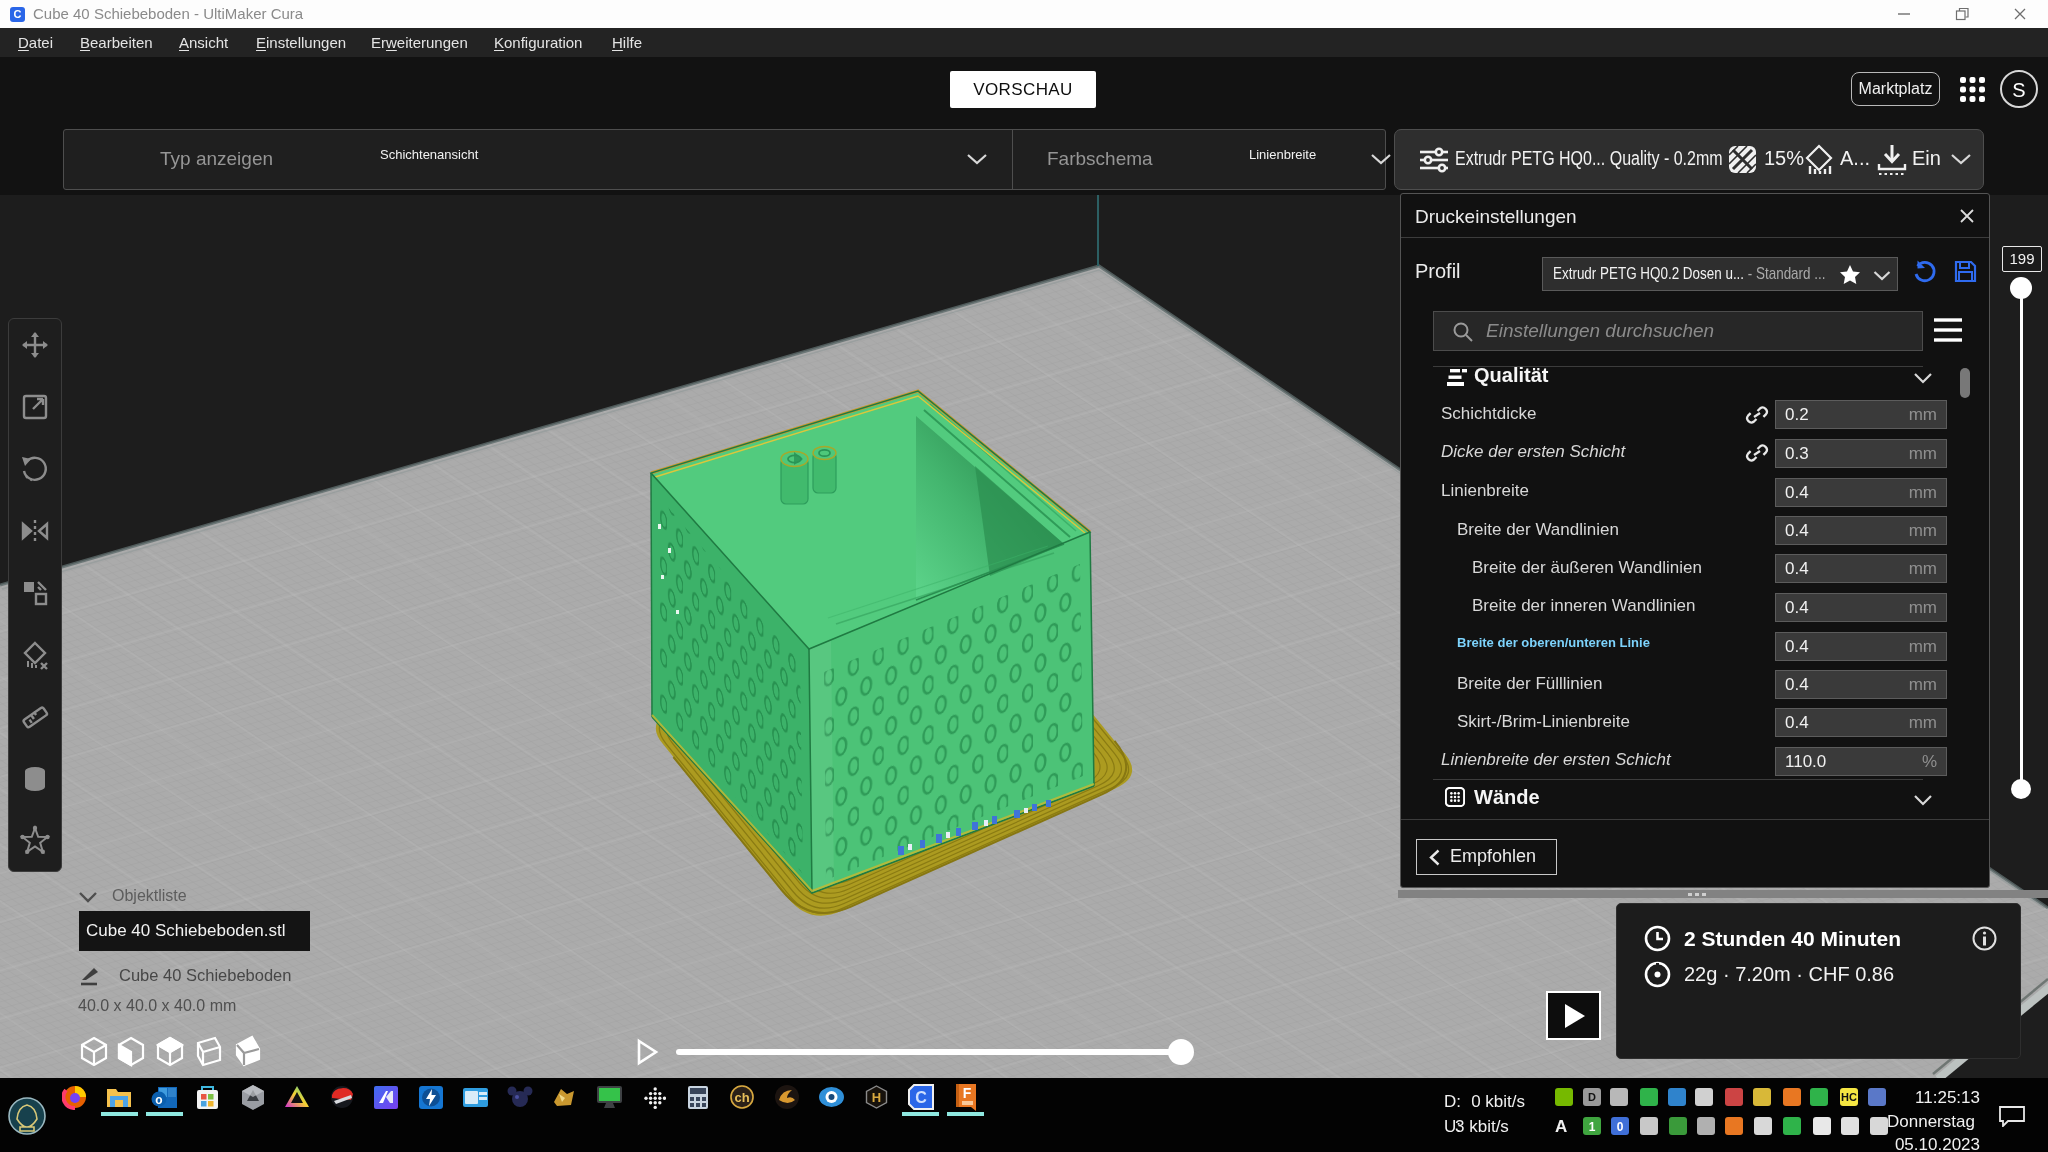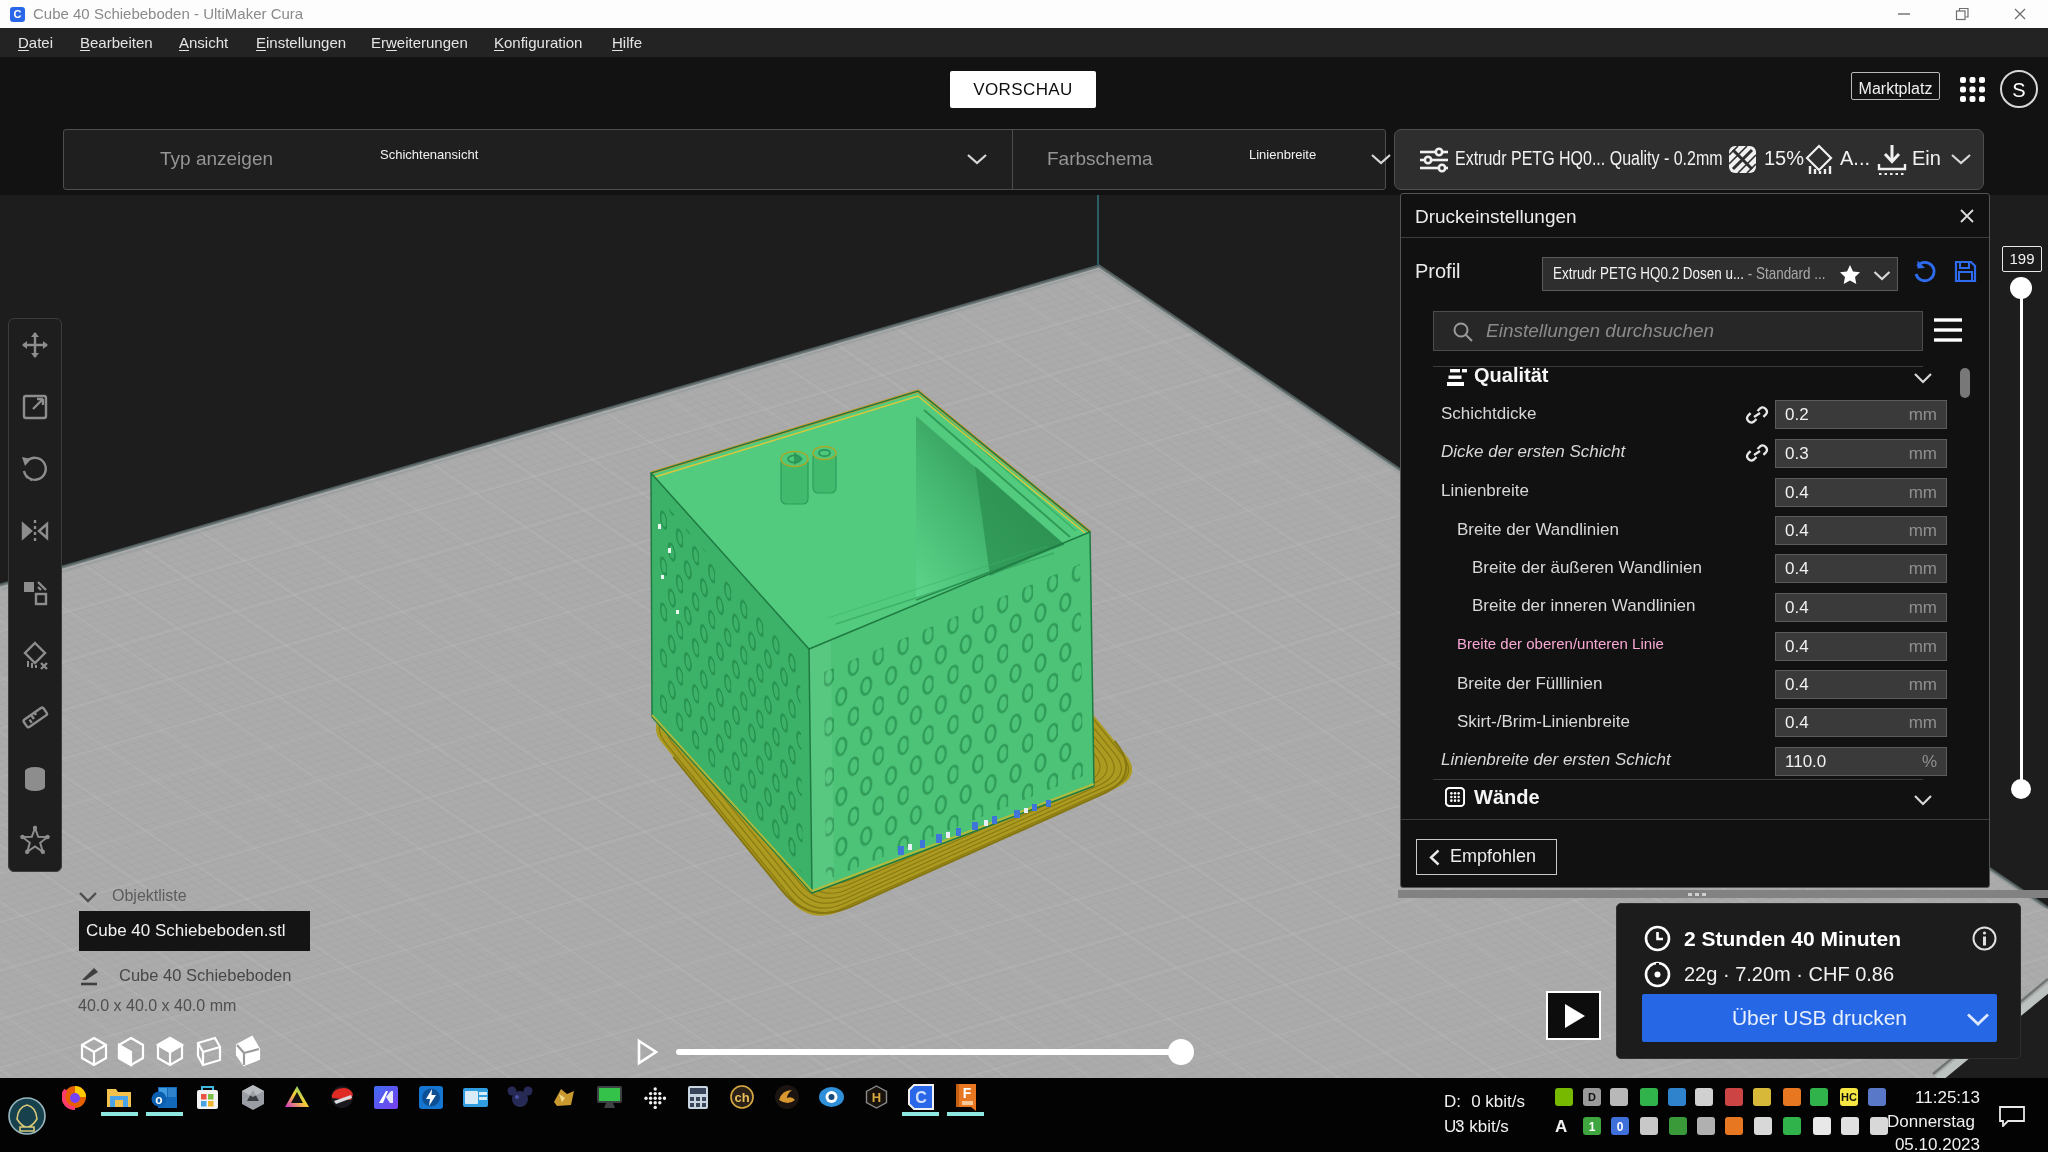--- a/index.html
+++ b/index.html
@@ -13,21 +13,21 @@
 .winbtn{position:absolute;top:0;width:16px;height:16px;color:#6e6e6e;}
 
 #menubar{position:absolute;left:0;top:28px;width:2048px;height:29px;background:#232323;}
 #menubar span{position:absolute;top:6px;font-size:15px;color:#e4e4e4;}
 #menubar u{text-decoration:underline;text-underline-offset:2px;}
 
 #header{position:absolute;left:0;top:57px;width:2048px;height:64px;background:#121212;}
 #stage{position:absolute;left:0;top:121px;width:2048px;height:74px;background:#121212;}
 .tab{position:absolute;top:15px;font-size:16.5px;color:#d8d8d8;letter-spacing:0;transform:scaleX(.92);transform-origin:left;}
 #tab-active{position:absolute;left:950px;top:71px;width:146px;height:37px;background:#ffffff;border-radius:2px;color:#0e0e0e;font-size:17px;letter-spacing:.4px;text-align:center;line-height:37px;}
-#marktplatz{position:absolute;left:1851px;top:72px;width:89px;height:28px;border:1px solid #b9b9b9;border-radius:2px;color:#f0f0f0;font-size:16px;text-align:center;line-height:32px;}
+#marktplatz{position:absolute;left:1851px;top:72px;width:89px;height:34px;border:1px solid #b9b9b9;border-radius:8px;color:#f0f0f0;font-size:16px;text-align:center;line-height:32px;}
 .selbox{position:absolute;top:129px;height:61px;background:#1f1f1f;border:1px solid #4e4e4e;border-radius:3px;}
 .selbox .lab{position:absolute;top:18px;font-size:19px;color:#959595;}
 .selbox .val{position:absolute;top:17px;font-size:13px;color:#f2f2f2;}
 #printerbar{position:absolute;left:1394px;top:129px;width:590px;height:61px;background:#2e2e2e;border:1px solid #4e4e4e;border-radius:7px;color:#f0f0f0;}
 .chev{stroke:#d8d8d8;stroke-width:2.2;fill:none;}
 </style>
 </head>
 <body>
 <div id="app">
 
@@ -336,21 +336,21 @@
 <div class="abs" style="left:71px;top:364px;font-size:17px;color:#d8d8d8;">Breite der äußeren Wandlinien</div>
 <div class="abs" style="left:374px;top:360px;width:172px;height:29px;background:#3a3a3a;border:1px solid #5c5c5c;">
           <span class="abs" style="left:9px;top:4px;font-size:17px;color:#f0f0f0">0.4</span>
           <span class="abs" style="right:9px;top:4px;font-size:17px;color:#8f8f8f">mm</span>
         </div>
 <div class="abs" style="left:71px;top:402px;font-size:17px;color:#d8d8d8;">Breite der inneren Wandlinien</div>
 <div class="abs" style="left:374px;top:399px;width:172px;height:29px;background:#3a3a3a;border:1px solid #5c5c5c;">
           <span class="abs" style="left:9px;top:4px;font-size:17px;color:#f0f0f0">0.4</span>
           <span class="abs" style="right:9px;top:4px;font-size:17px;color:#8f8f8f">mm</span>
         </div>
-<div class="abs" style="left:56px;top:441px;font-size:15px;color:#f9a8d4;">Breite der oberen/unteren Linie</div>
+<div class="abs" style="left:56px;top:441px;font-size:13px;color:#7dd3fc;font-weight:bold;">Breite der oberen/unteren Linie</div>
 <div class="abs" style="left:374px;top:438px;width:172px;height:29px;background:#3a3a3a;border:1px solid #5c5c5c;">
           <span class="abs" style="left:9px;top:4px;font-size:17px;color:#f0f0f0">0.4</span>
           <span class="abs" style="right:9px;top:4px;font-size:17px;color:#8f8f8f">mm</span>
         </div>
 <div class="abs" style="left:56px;top:480px;font-size:17px;color:#d8d8d8;">Breite der Fülllinien</div>
 <div class="abs" style="left:374px;top:476px;width:172px;height:29px;background:#3a3a3a;border:1px solid #5c5c5c;">
           <span class="abs" style="left:9px;top:4px;font-size:17px;color:#f0f0f0">0.4</span>
           <span class="abs" style="right:9px;top:4px;font-size:17px;color:#8f8f8f">mm</span>
         </div>
 <div class="abs" style="left:56px;top:518px;font-size:17px;color:#d8d8d8;">Skirt-/Brim-Linienbreite</div>
@@ -505,26 +505,20 @@
         <circle cx="12.5" cy="12.5" r="11" fill="none" stroke="#e0e0e0" stroke-width="2"></circle>
         <circle cx="12.5" cy="7" r="1.6" fill="#e0e0e0"></circle>
         <rect x="11" y="10.5" width="3" height="9" fill="#e0e0e0"></rect>
       </svg>
  <svg class="abs" style="left:27px;top:57px" width="27" height="27" viewBox="0 0 27 27">
         <circle cx="13.5" cy="13.5" r="11.5" fill="none" stroke="#ffffff" stroke-width="2.6"></circle>
         <circle cx="13.5" cy="13.5" r="3" fill="#ffffff"></circle>
         <path d="M13.5 2 L13.5 10" stroke="#1c1c1c" stroke-width="3"></path>
       </svg>
  <div class="abs" style="left:67px;top:59px;font-size:20px;color:#f2f2f2">22g · 7.20m · CHF 0.86</div>
- <div class="abs" style="left:25px;top:90px;width:355px;height:48px;background:#2567e4;border-radius:2px;">
-   <div style="width:100%;text-align:center;line-height:48px;font-size:21px;color:#e8efff">Über USB drucken</div>
-   <svg class="abs" style="left:324px;top:18px" width="24" height="15" viewBox="0 0 24 15">
-          <path d="M2 2.5 L12 12 L22 2.5" fill="none" stroke="#dce8ff" stroke-width="2.8"></path>
-        </svg>
- </div>
 </div>
 
 <div class="abs" style="left:1546px;top:991px;width:55px;height:49px;background:#0d0d0d;border:2px solid #ffffff;">
  <svg class="abs" style="left:15px;top:10px" width="24" height="26" viewBox="0 0 24 26">
         <path d="M2 1 L22 13 L2 25 Z" fill="#ffffff"></path>
       </svg>
 </div>
 
 <div class="abs" style="left:0;top:1078px;width:2048px;height:74px;background:#030303;"></div>
 <svg class="abs" style="left:8px;top:1097px" width="38" height="55" viewBox="0 0 38 55">

